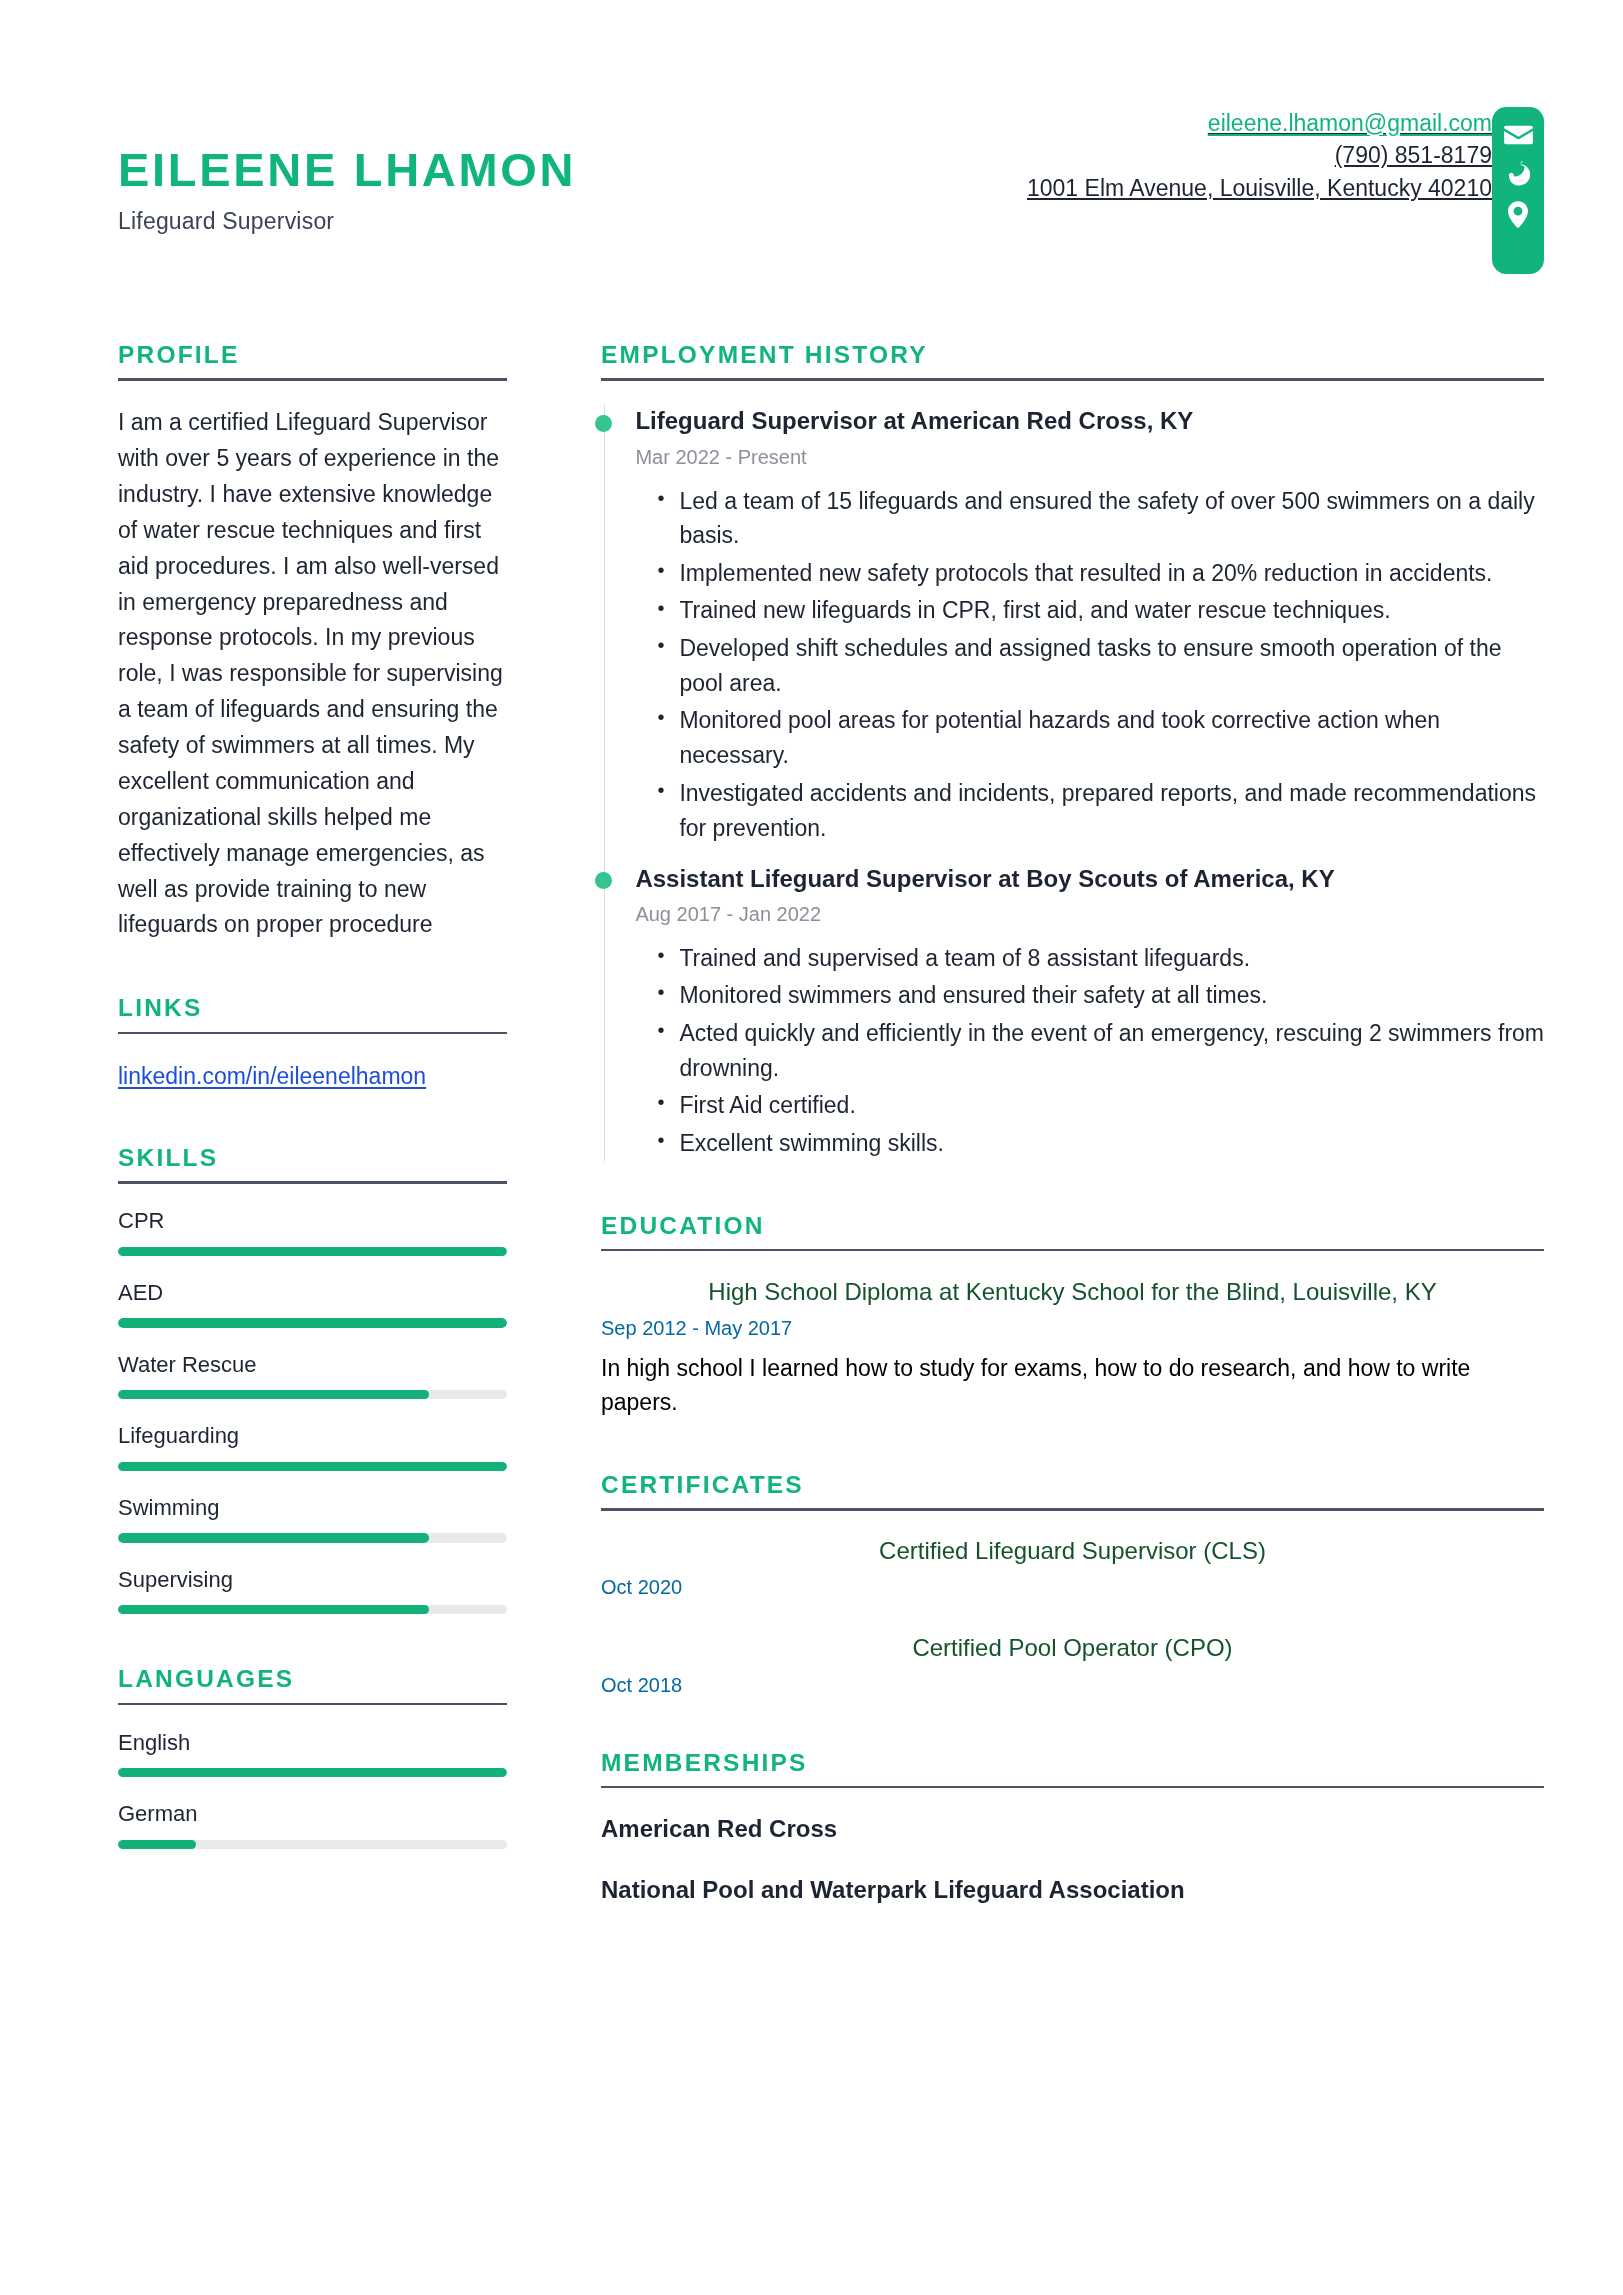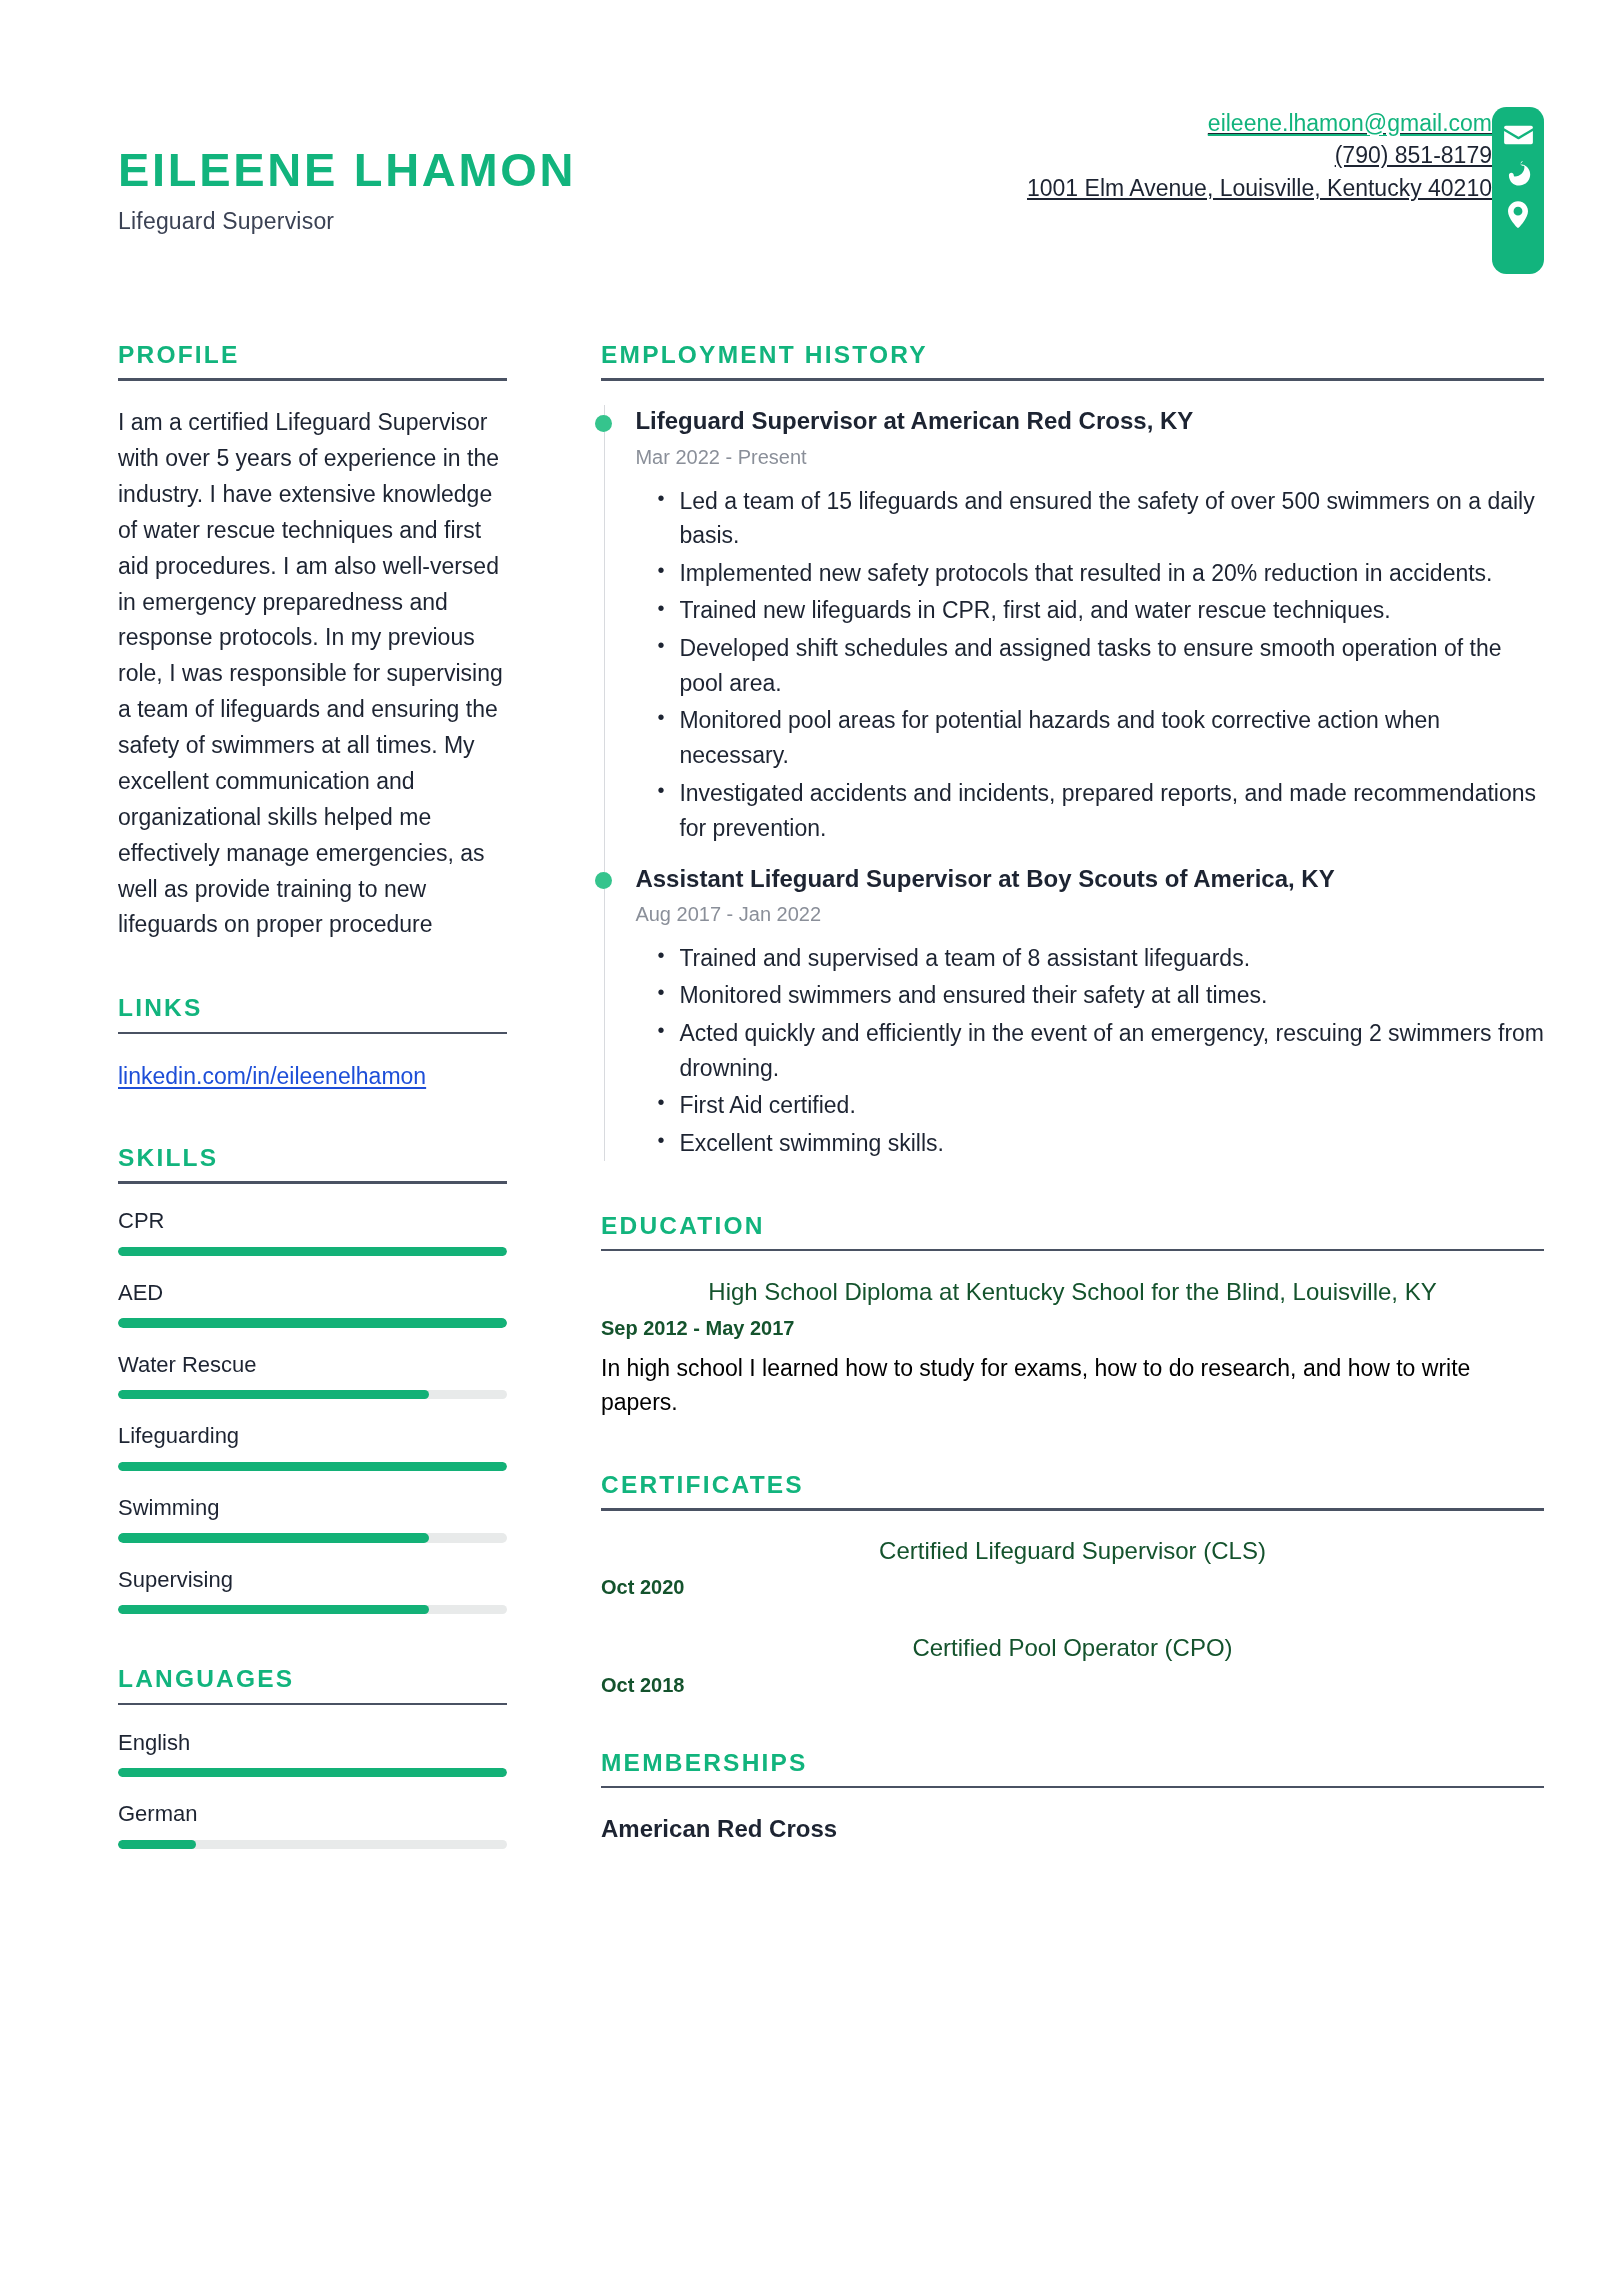--- a/index.html
+++ b/index.html
@@ -239,24 +239,23 @@
   .plain-title {
     font-size: 24px;
     font-weight: 400;
     color: #14532d;
     line-height: 1.35;
     text-align: center;
   }
 
   .plain-date {
     font-size: 20px;
-    color: #14532d;
+    color: #0369a1;
     margin-top: 6.8px;
     line-height: 1.3;
-    font-weight: bold;
   }
 
   .plain-desc {
     font-size: 23px;
     line-height: 1.5;
     color: #000000;
     margin-top: 10px;
   }
 
   .membership-item {
@@ -454,18 +453,19 @@
         <div class="cert-entry">
           <div class="plain-title">Certified Pool Operator (CPO)</div>
           <div class="plain-date">Oct 2018</div>
         </div>
       </div>
 
       <div class="section">
         <div class="section-title">MEMBERSHIPS</div>
         <div class="section-rule"></div>
         <div class="membership-item">American Red Cross</div>
+        <div class="membership-item">National Pool and Waterpark Lifeguard Association</div>
       </div>
 
     </div>
   </div>
 </div>
 
 
 </body></html>

